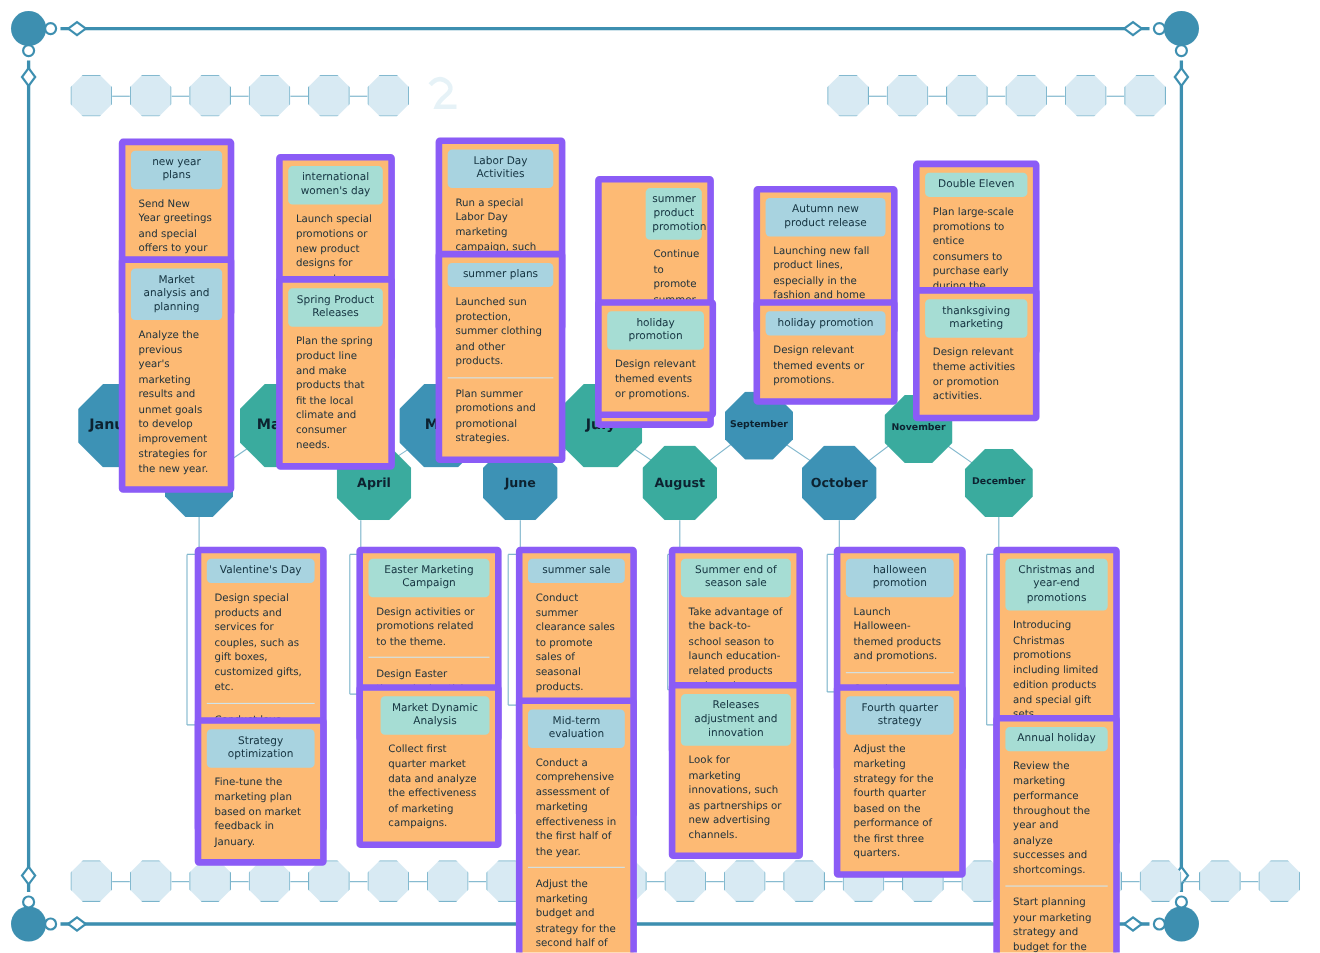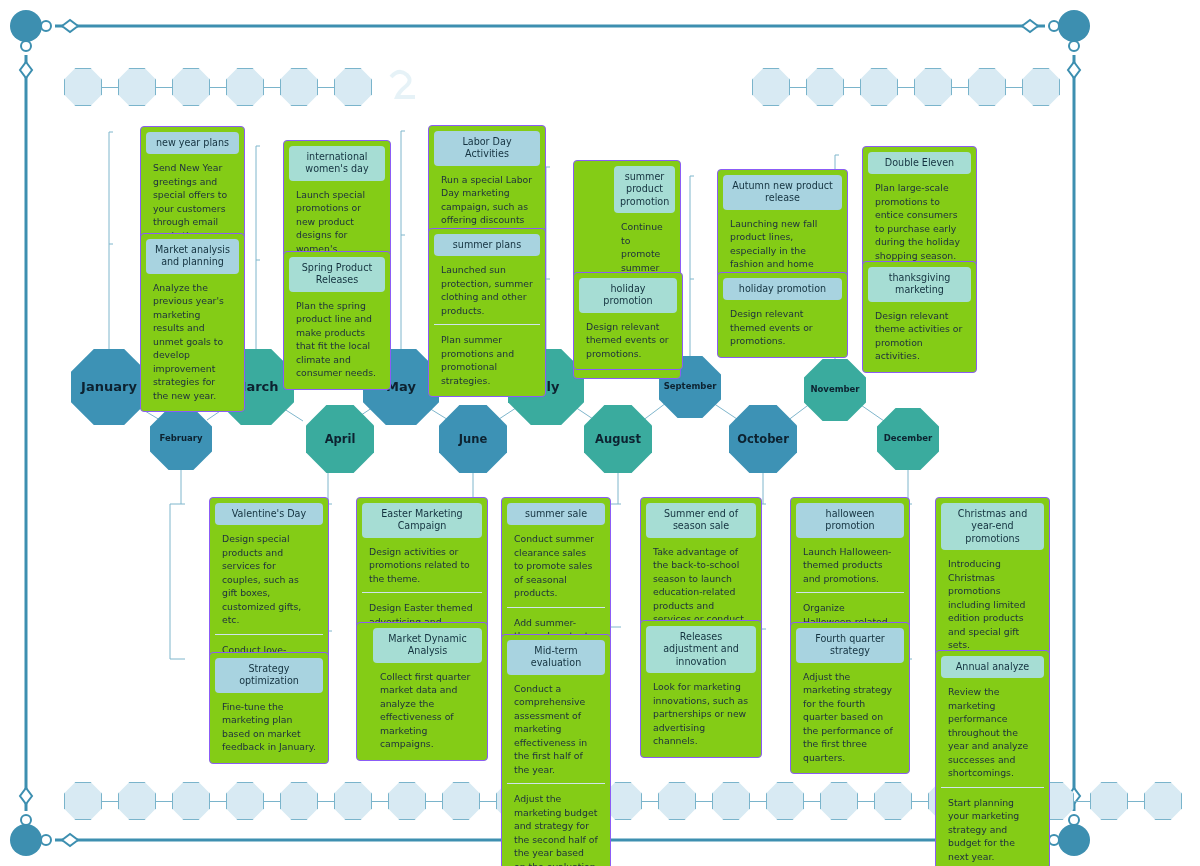--- a/index.html
+++ b/index.html
@@ -27,22 +27,22 @@
   .month{position:absolute;display:flex;align-items:center;justify-content:center;
          clip-path:polygon(30% 0,70% 0,100% 30%,100% 70%,70% 100%,30% 100%,0 70%,0 30%);
          color:#0d2230;font-weight:bold;text-align:center;line-height:1.1;}
   .month.blue{background:#3d92b5;}
   .month.teal{background:#3aab9e;}
   .month.big{width:76px;height:76px;font-size:13px;}
   .month.mid{width:68px;height:68px;font-size:11.5px;}
   .month.sm{width:62px;height:62px;font-size:8.5px;}
 
   
-  .card{position:absolute;background:#84cc16;border:1px solid #8b5cf6;border-radius:4px;
-        box-sizing:border-box;padding:5px 5px 7px 5px;margin-left:32px;}
+  .card{position:absolute;background:#fdba74;border:6px solid #8b5cf6;border-radius:4px;
+        box-sizing:border-box;padding:5px 5px 7px 5px;}
   .card-head{border-radius:4px;text-align:center;font-size:9.6px;line-height:1.3;
              padding:5px 6px;color:#14323f;box-sizing:border-box;}
   .card-head.blue{background:#a8d3e0;}
   .card-head.teal{background:#a6ddd4;}
   .card-body{padding:7px 7px 2px 7px;font-size:9.3px;line-height:1.45;color:#20333d;}
   .card-body + .card-body{border-top:1px solid #cfe4ec;margin-top:5px;padding-top:8px;}
 
   .wm{position:absolute;left:383px;top:63px;width:46px;height:46px;
       opacity:.5;pointer-events:none;}
 </style>
@@ -316,17 +316,17 @@
     <div class="card" style="left: 758px; top: 622px; width: 120px;">
       <div class="card-head blue">Fourth quarter strategy</div>
       <div class="card-body">Adjust the marketing strategy for the fourth quarter based on the performance of the first three quarters.</div>
     </div>
     <div class="card" style="left: 903px; top: 497px; width: 115px;">
       <div class="card-head teal">Christmas and year-end promotions</div>
       <div class="card-body">Introducing Christmas promotions including limited edition products and special gift sets.</div>
       <div class="card-body">Share the holiday spirit through social media and increase user engagement.</div>
     </div>
     <div class="card" style="left: 903px; top: 650px; width: 115px;">
-      <div class="card-head teal">Annual analyze</div>
+      <div class="card-head teal">Annual holiday</div>
       <div class="card-body">Review the marketing performance throughout the year and analyze successes and shortcomings.</div>
       <div class="card-body">Start planning your marketing strategy and budget for the next year.</div>
     </div>
   </div>
 
 </body></html>

